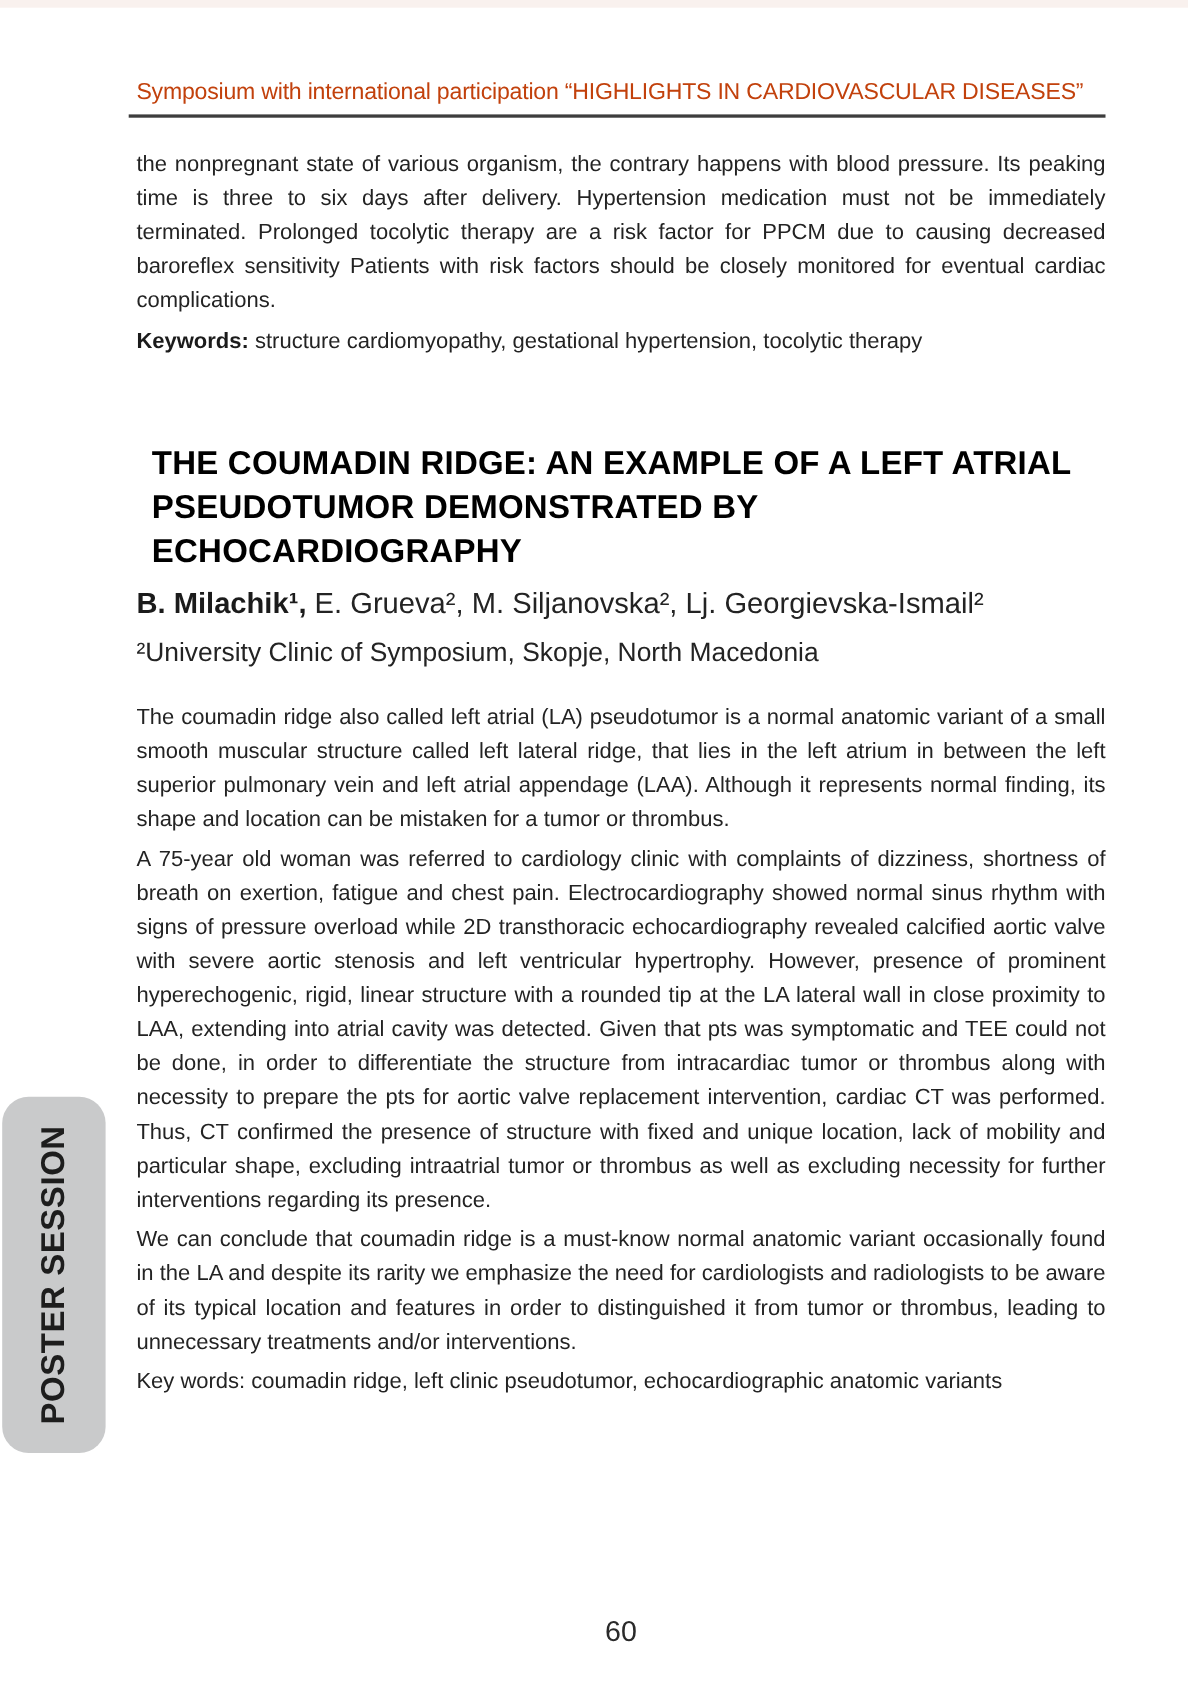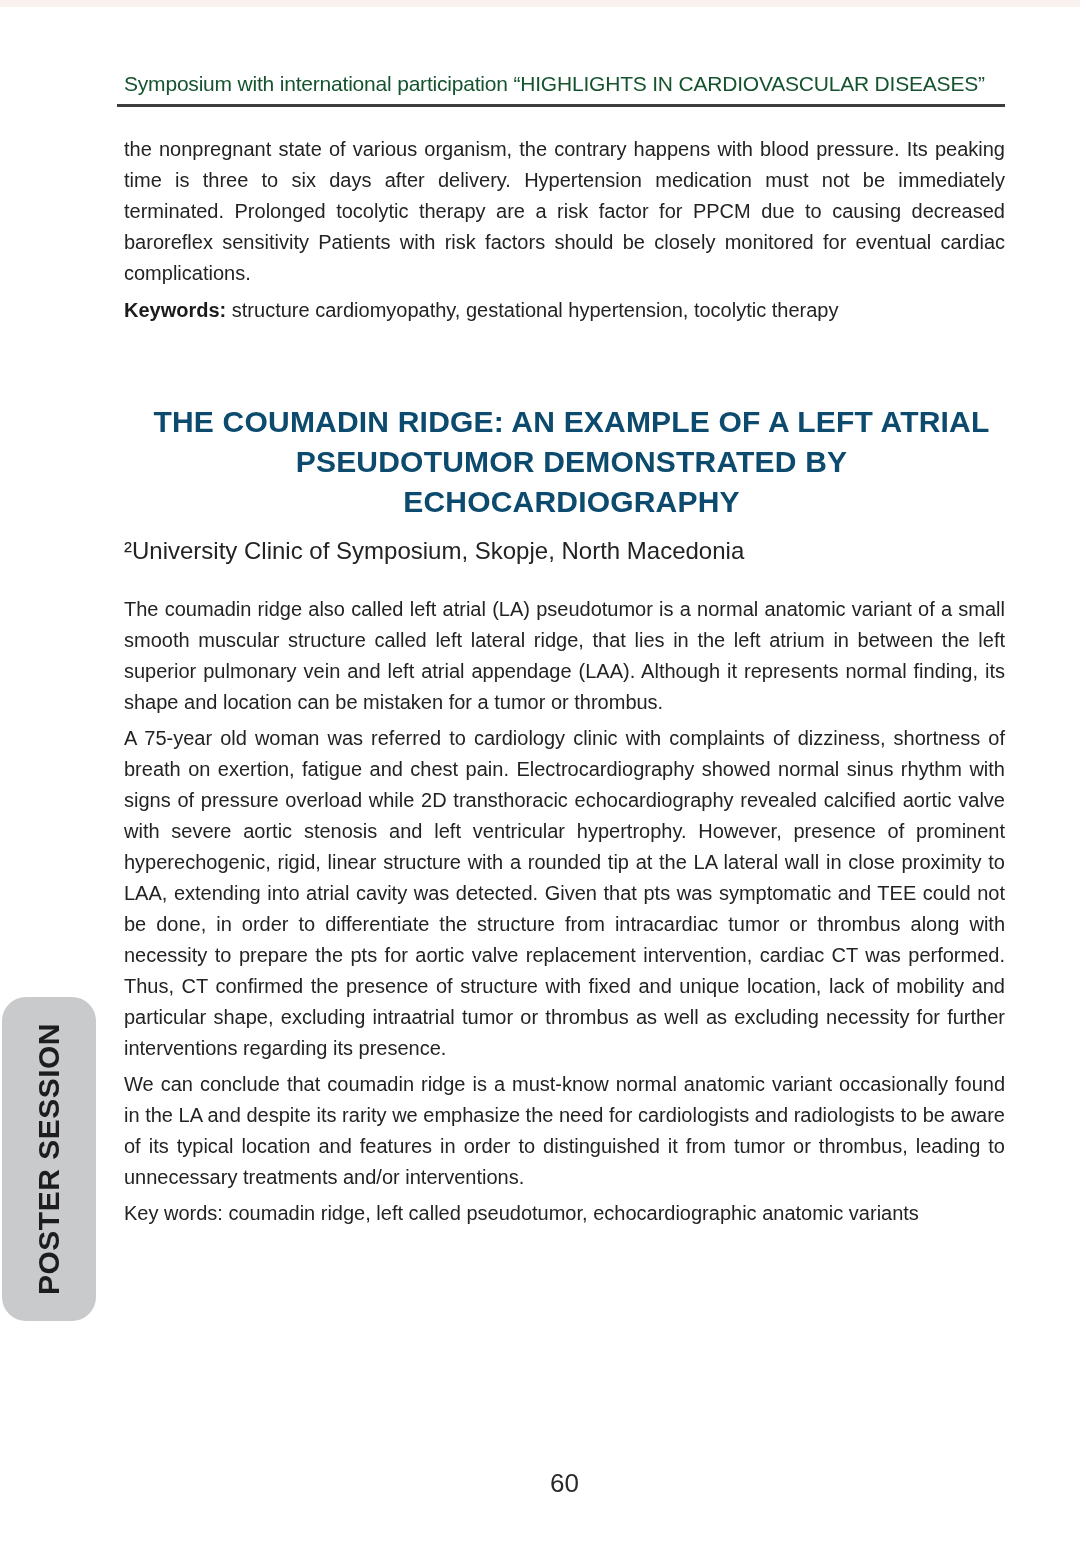--- a/index.html
+++ b/index.html
@@ -26,21 +26,21 @@
   .content {
     position: absolute;
     left: 124px;
     top: 0;
     width: 881px;
   }
   .header-text {
     margin-top: 71px;
     font-size: 21px;
     line-height: 26px;
-    color: #14532d;
+    color: #c2410c;
     letter-spacing: -0.2px;
   }
   .header-rule {
     margin-top: 7px;
     margin-left: -7px;
     width: 888px;
     height: 3px;
     background: #3d3d3d;
   }
   .body-text {
@@ -50,23 +50,22 @@
     color: #232323;
   }
   .prev-body { margin: 27px 0 0 0; }
   .keywords-line { margin: 6px 0 0 0; }
   .keywords-line strong, .authors strong { font-weight: 700; color: #1b1b1b; }
   .title {
     margin: 76px 0 0 14px;
     font-size: 30px;
     line-height: 40px;
     font-weight: 700;
-    color: #0c4a6e;
+    color: #000000;
     letter-spacing: 0.2px;
-    text-align: center;
   }
   .authors {
     margin: 9px 0 0 0;
     font-size: 26.5px;
     line-height: 34px;
     white-space: nowrap;
   }
   .affiliations {
     margin-top: 10px;
     font-size: 24px;
@@ -116,30 +115,31 @@
 
     <div class="header-text">Symposium with international participation “HIGHLIGHTS IN CARDIOVASCULAR DISEASES”</div>
     <div class="header-rule"></div>
 
     <p class="body-text prev-body">the nonpregnant state of various organism, the contrary happens with blood pressure. Its peaking time is three to six days after delivery. Hypertension medication must not be immediately terminated. Prolonged tocolytic therapy are a risk factor for PPCM due to causing decreased baroreflex sensitivity Patients with risk factors should be closely monitored for eventual cardiac complications.</p>
 
     <p class="body-text keywords-line"><strong>Keywords:</strong><span> structure cardiomyopathy, gestational hypertension, tocolytic therapy</span></p>
 
     <h1 class="title">THE COUMADIN RIDGE: AN EXAMPLE OF A LEFT ATRIAL PSEUDOTUMOR DEMONSTRATED BY ECHOCARDIOGRAPHY</h1>
 
+    <p class="authors"><strong>B. Milachik¹,</strong><span> E. Grueva², M. Siljanovska², Lj. Georgievska-Ismail²</span></p>
 
     <div class="affiliations">
       <p>²University Clinic of Symposium, Skopje, North Macedonia</p>
     </div>
 
     <div class="abstract-body">
       <p class="body-text">The coumadin ridge also called left atrial (LA) pseudotumor is a normal anatomic variant of a small smooth muscular structure called left lateral ridge, that lies in the left atrium in between the left superior pulmonary vein and left atrial appendage (LAA). Although it represents normal finding, its shape and location can be mistaken for a tumor or thrombus.</p>
       <p class="body-text">A 75-year old woman was referred to cardiology clinic with complaints of dizziness, shortness of breath on exertion, fatigue and chest pain. Electrocardiography showed normal sinus rhythm with signs of pressure overload while 2D transthoracic echocardiography revealed calcified aortic valve with severe aortic stenosis and left ventricular hypertrophy. However, presence of prominent hyperechogenic, rigid, linear structure with a rounded tip at the LA lateral wall in close proximity to LAA, extending into atrial cavity was detected. Given that pts was symptomatic and TEE could not be done, in order to differentiate the structure from intracardiac tumor or thrombus along with necessity to prepare the pts for aortic valve replacement intervention, cardiac CT was performed. Thus, CT confirmed the presence of structure with fixed and unique location, lack of mobility and particular shape, excluding intraatrial tumor or thrombus as well as excluding necessity for further interventions regarding its presence.</p>
       <p class="body-text">We can conclude that coumadin ridge is a must-know normal anatomic variant occasionally found in the LA and despite its rarity we emphasize the need for cardiologists and radiologists to be aware of its typical location and features in order to distinguished it from tumor or thrombus, leading to unnecessary treatments and/or interventions.</p>
-      <p class="body-text">Key words: coumadin ridge, left called pseudotumor, echocardiographic anatomic variants</p>
+      <p class="body-text">Key words: coumadin ridge, left clinic pseudotumor, echocardiographic anatomic variants</p>
     </div>
 
   </div>
 
   <div class="sidebar-tab">
     <span class="sidebar-label">POSTER SESSION</span>
   </div>
 
   <div class="page-number">60</div>
 

